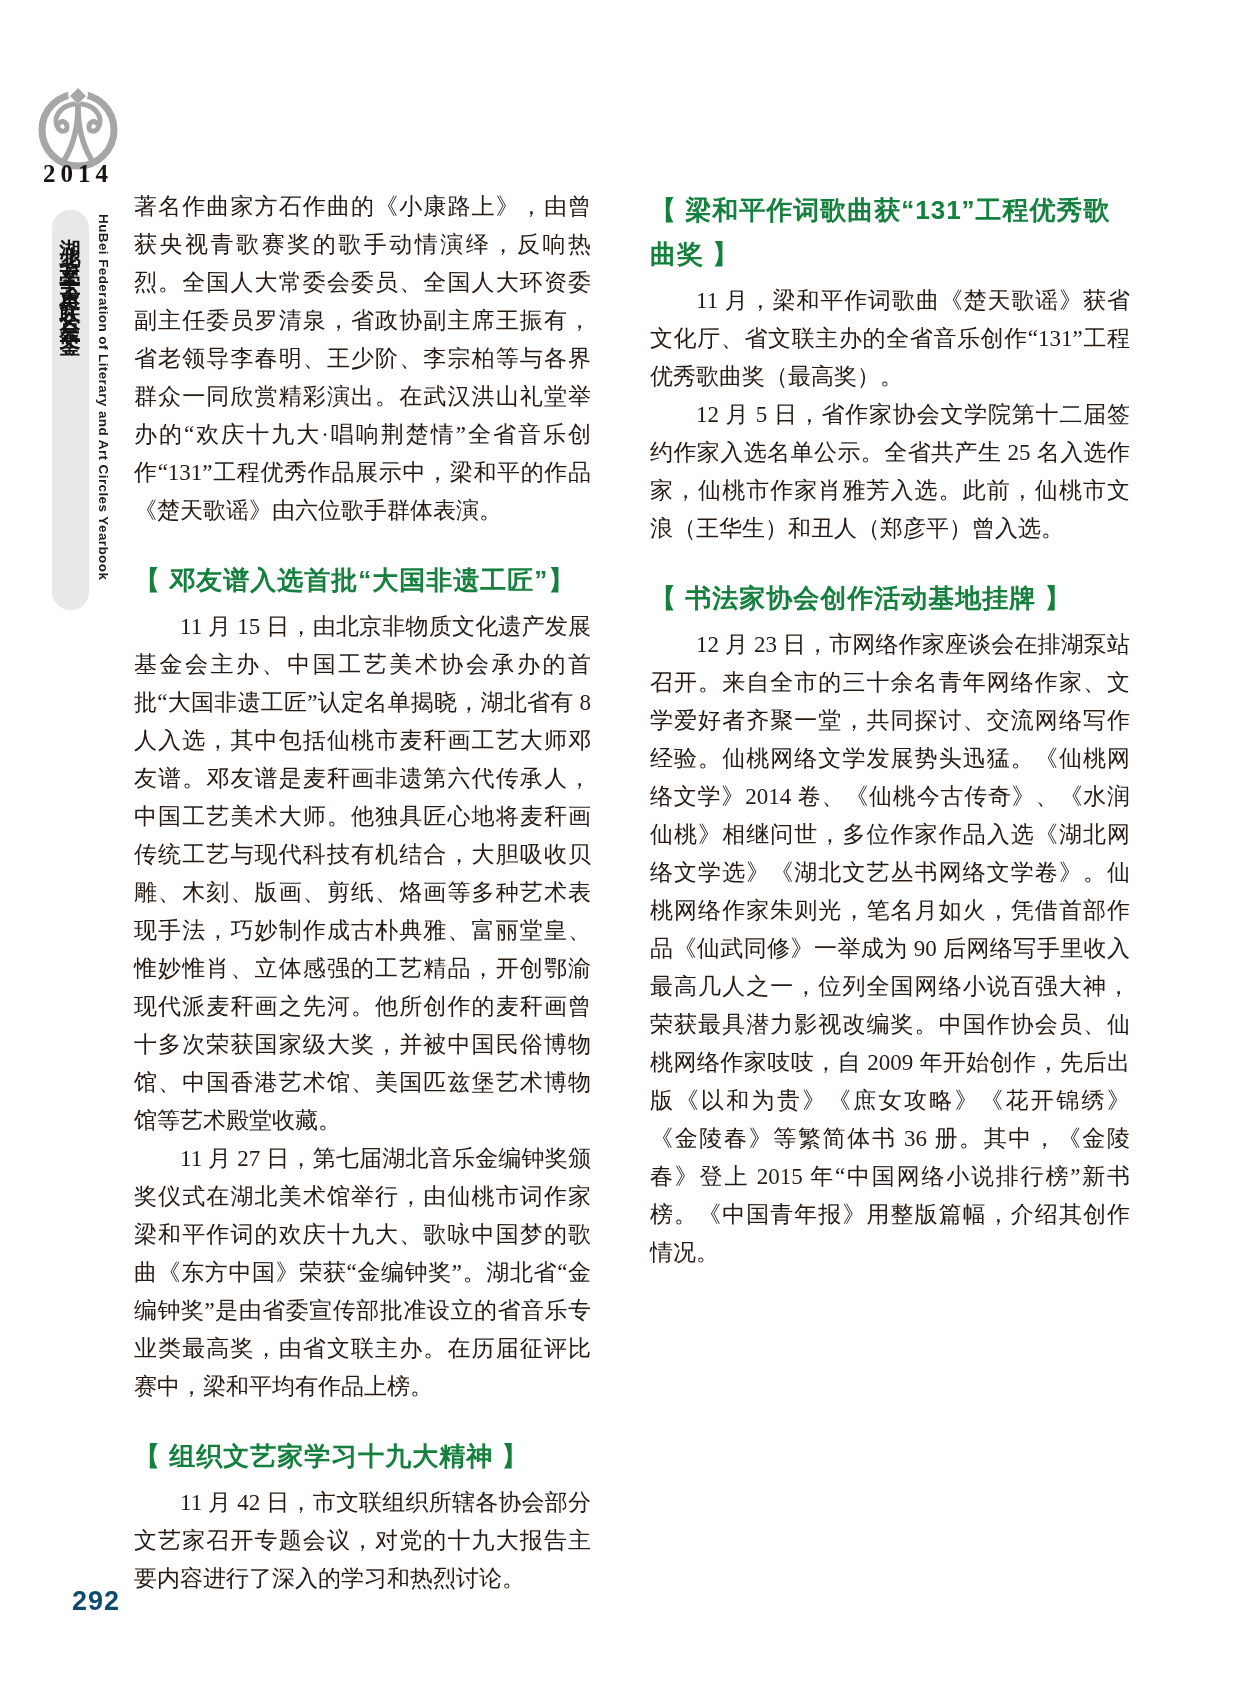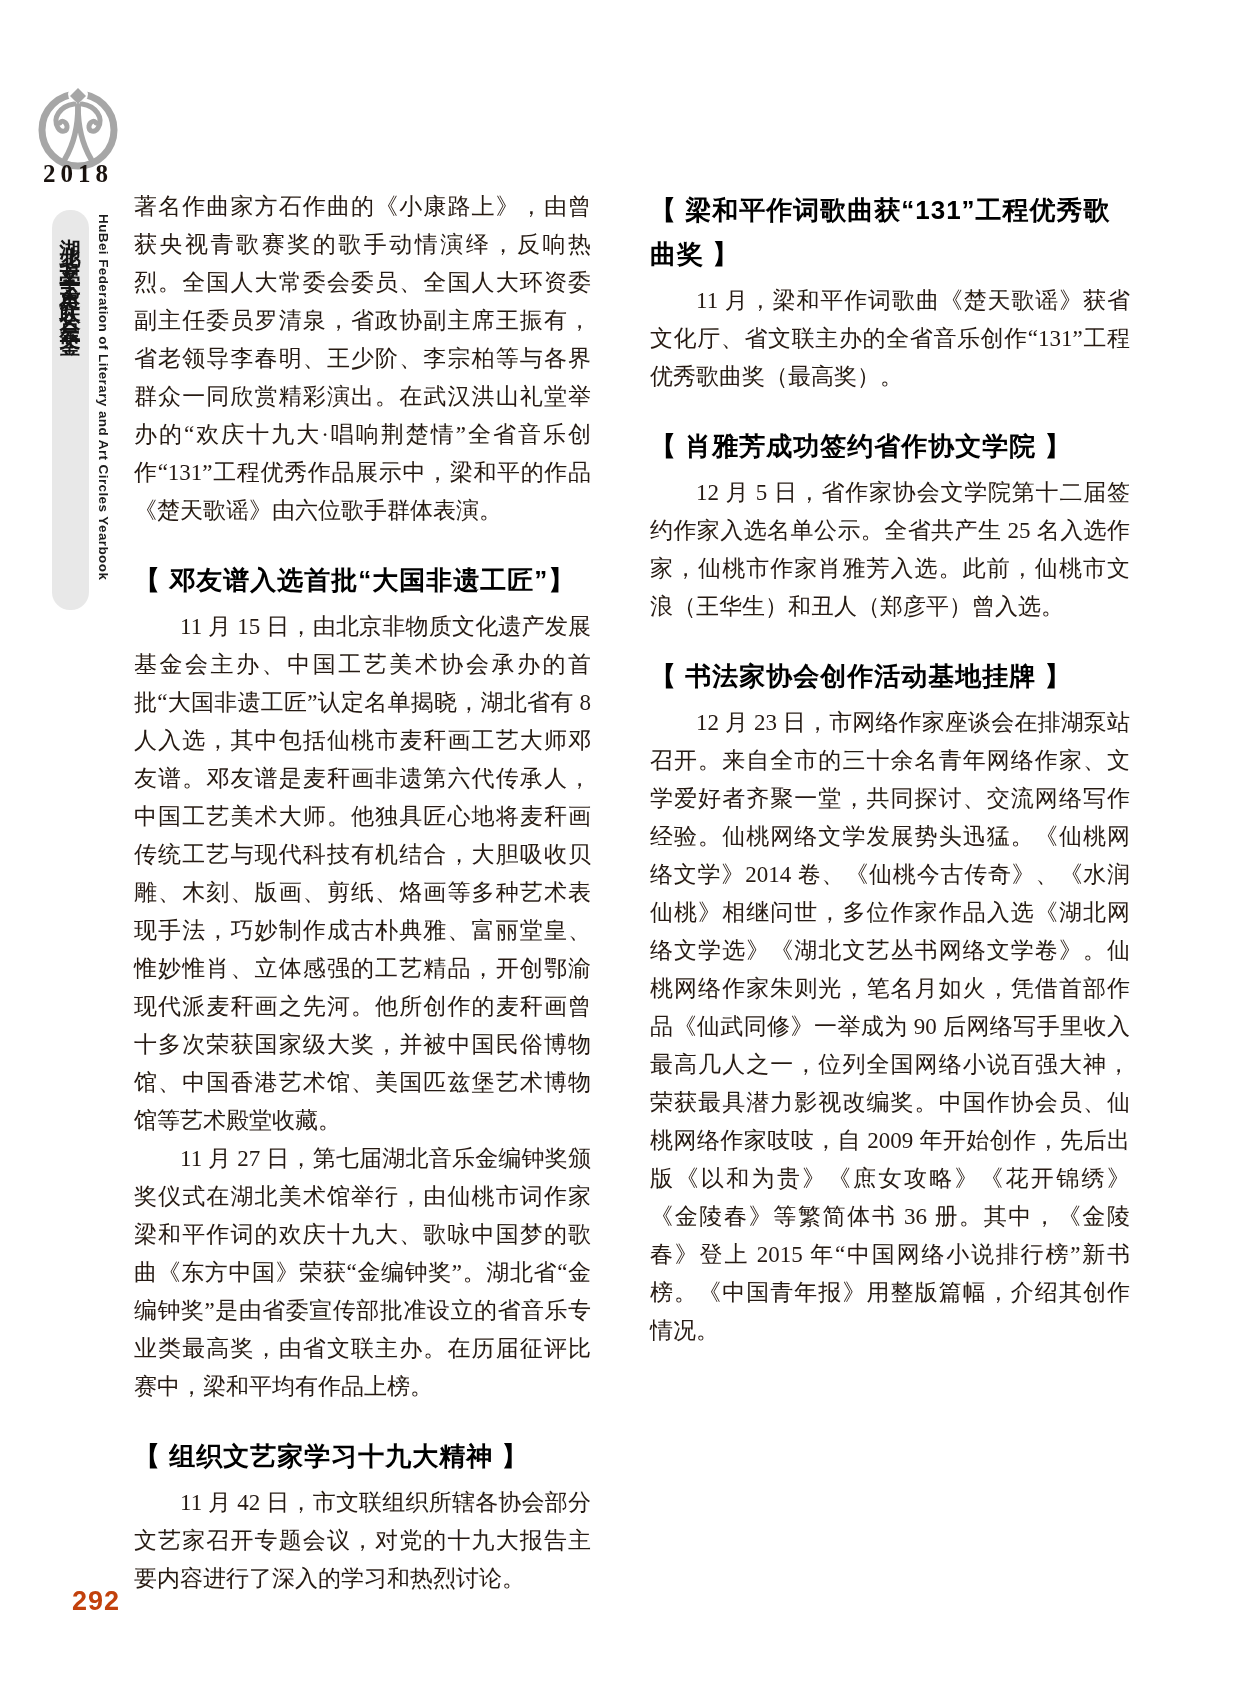--- a/index.html
+++ b/index.html
@@ -29,69 +29,68 @@
     font-family:"Liberation Sans","DejaVu Sans",sans-serif; font-weight:700;
     font-size:13.5px; letter-spacing:0.4px; line-height:22px; color:#1c1c1c;
   }
   
   .col { position:absolute; top:188px; }
   .col-left  { left:134px; width:457px; }
   .col-right { left:650px; width:480px; }
   .col > :first-child { margin-top:0; }
   .heading {
     font-family:"Liberation Sans","DejaVu Sans",sans-serif; font-weight:700;
-    font-size:26px; line-height:44px; margin:28px 0 6px; color:#000000;
+    font-size:26px; line-height:44px; margin:28px 0 6px; color:#15803d;
     letter-spacing:1px; text-align:left;
   }
   .para {
     font-size:23px; line-height:38px; text-align:justify; color:#261a12;
     font-family:"Liberation Serif","DejaVu Serif",serif;
   }
   .para.indent { text-indent:2em; }
   
   .page-num {
     position:absolute; left:72px; top:1586px;
     font-family:"Liberation Sans","DejaVu Sans",sans-serif; font-weight:700;
-    font-size:27px; letter-spacing:1px; color:#c2410c;text-align:center;
+    font-size:27px; letter-spacing:1px; color:#0c4a6e;text-align:center;
   }
 </style>
 </head>
 <body>
 
 <div class="page">
 
   <div class="logo">
     <svg viewBox="0 0 88 88" width="88" height="88" aria-hidden="true">
       <circle cx="44" cy="46" r="36" fill="none" stroke="#a6a6a6" stroke-width="7"></circle>
       <circle cx="44" cy="10" r="10" fill="#ffffff"></circle>
       <path d="M44 26 L33 74 L55 74 Z" fill="#ffffff"></path>
       <path d="M44 22 C44 40 41 58 31 75" fill="none" stroke="#a6a6a6" stroke-width="5.5" stroke-linecap="round"></path>
       <path d="M44 22 C44 40 47 58 57 75" fill="none" stroke="#a6a6a6" stroke-width="5.5" stroke-linecap="round"></path>
       <path d="M40 20 C26 22 18 34 24 44 C27 49 34 48 33 42 C32 37 27 36 26 39" fill="none" stroke="#a6a6a6" stroke-width="5" stroke-linecap="round"></path>
       <path d="M48 20 C62 22 70 34 64 44 C61 49 54 48 55 42 C56 37 61 36 62 39" fill="none" stroke="#a6a6a6" stroke-width="5" stroke-linecap="round"></path>
       <path d="M44 4 L52 12 L44 20 L36 12 Z" fill="#a6a6a6"></path>
     </svg>
   </div>
-  <div class="year">2018</div>
+  <div class="year">2014</div>
 
   <div class="sidebar-cn">湖北省文学艺术界联合会年鉴</div>
   <div class="sidebar-en">HuBei Federation of Literary and Art Circles Yearbook</div>
 
   <div id="col-left" class="col col-left">
       <div class="para">著名作曲家方石作曲的《小康路上》，由曾获央视青歌赛奖的歌手动情演绎，反响热烈。全国人大常委会委员、全国人大环资委副主任委员罗清泉，省政协副主席王振有，省老领导李春明、王少阶、李宗柏等与各界群众一同欣赏精彩演出。在武汉洪山礼堂举办的“欢庆十九大·唱响荆楚情”全省音乐创作“131”工程优秀作品展示中，梁和平的作品《楚天歌谣》由六位歌手群体表演。</div>
       <div class="heading">【 邓友谱入选首批“大国非遗工匠”】</div>
       <div class="para indent">11 月 15 日，由北京非物质文化遗产发展基金会主办、中国工艺美术协会承办的首批“大国非遗工匠”认定名单揭晓，湖北省有 8 人入选，其中包括仙桃市麦秆画工艺大师邓友谱。邓友谱是麦秆画非遗第六代传承人，中国工艺美术大师。他独具匠心地将麦秆画传统工艺与现代科技有机结合，大胆吸收贝雕、木刻、版画、剪纸、烙画等多种艺术表现手法，巧妙制作成古朴典雅、富丽堂皇、惟妙惟肖、立体感强的工艺精品，开创鄂渝现代派麦秆画之先河。他所创作的麦秆画曾十多次荣获国家级大奖，并被中国民俗博物馆、中国香港艺术馆、美国匹兹堡艺术博物馆等艺术殿堂收藏。</div>
       <div class="para indent">11 月 27 日，第七届湖北音乐金编钟奖颁奖仪式在湖北美术馆举行，由仙桃市词作家梁和平作词的欢庆十九大、歌咏中国梦的歌曲《东方中国》荣获“金编钟奖”。湖北省“金编钟奖”是由省委宣传部批准设立的省音乐专业类最高奖，由省文联主办。在历届征评比赛中，梁和平均有作品上榜。</div>
       <div class="heading">【 组织文艺家学习十九大精神 】</div>
       <div class="para indent">11 月 42 日，市文联组织所辖各协会部分文艺家召开专题会议，对党的十九大报告主要内容进行了深入的学习和热烈讨论。</div>
     </div>
   <div id="col-right" class="col col-right">
       <div class="heading">【 梁和平作词歌曲获“131”工程优秀歌曲奖 】</div>
       <div class="para indent">11 月，梁和平作词歌曲《楚天歌谣》获省文化厅、省文联主办的全省音乐创作“131”工程优秀歌曲奖（最高奖）。</div>
-      <div class="heading">【 肖雅芳成功签约省作协文学院 】</div>
       <div class="para indent">12 月 5 日，省作家协会文学院第十二届签约作家入选名单公示。全省共产生 25 名入选作家，仙桃市作家肖雅芳入选。此前，仙桃市文浪（王华生）和丑人（郑彦平）曾入选。</div>
       <div class="heading">【 书法家协会创作活动基地挂牌 】</div>
       <div class="para indent">12 月 23 日，市网络作家座谈会在排湖泵站召开。来自全市的三十余名青年网络作家、文学爱好者齐聚一堂，共同探讨、交流网络写作经验。仙桃网络文学发展势头迅猛。《仙桃网络文学》2014 卷、《仙桃今古传奇》、《水润仙桃》相继问世，多位作家作品入选《湖北网络文学选》《湖北文艺丛书网络文学卷》。仙桃网络作家朱则光，笔名月如火，凭借首部作品《仙武同修》一举成为 90 后网络写手里收入最高几人之一，位列全国网络小说百强大神，荣获最具潜力影视改编奖。中国作协会员、仙桃网络作家吱吱，自 2009 年开始创作，先后出版《以和为贵》《庶女攻略》《花开锦绣》《金陵春》等繁简体书 36 册。其中，《金陵春》登上 2015 年“中国网络小说排行榜”新书榜。《中国青年报》用整版篇幅，介绍其创作情况。</div>
     </div>
 
   <div class="page-num">292</div>
 
 </div>
 
 </body></html>

